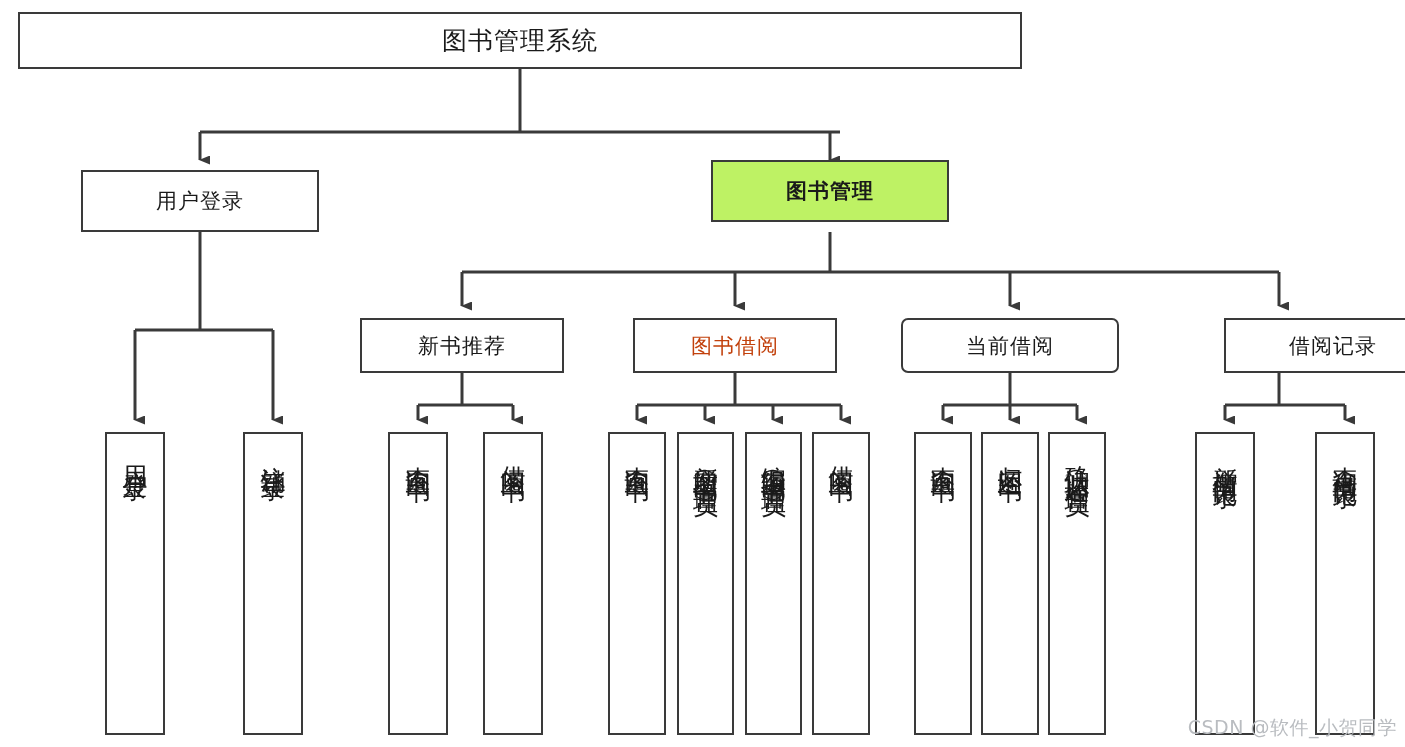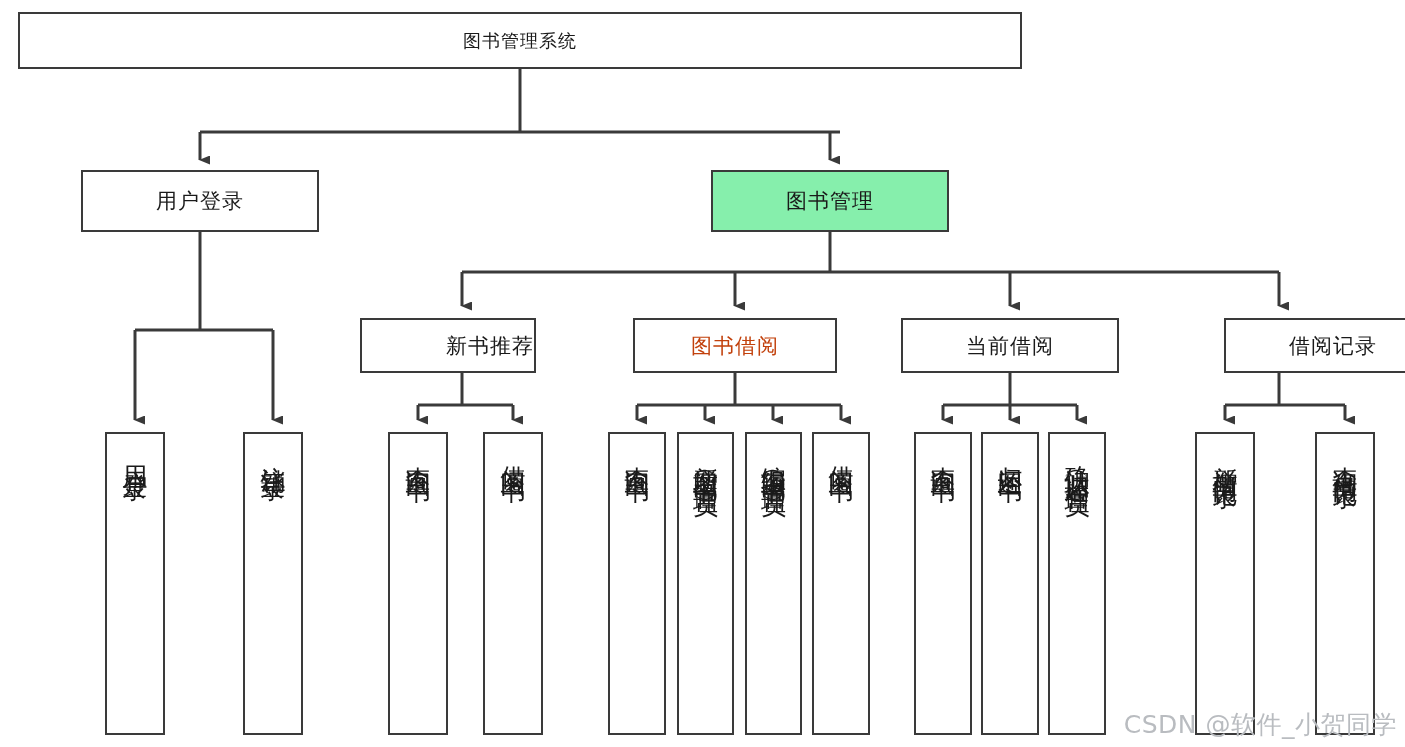--- a/index.html
+++ b/index.html
@@ -16,40 +16,40 @@
     position:absolute;
     box-sizing:border-box;
     background:#ffffff;
     border:2.5px solid #3a3a3a;
     display:flex;
     align-items:center;
     justify-content:center;
     color:#1a1a1a;
   }
   .node.h{ font-size:21px; letter-spacing:1px; }
-  .node.root{ font-size:18px; letter-spacing:1px; }
+  .node.root{ font-size:25px; letter-spacing:1px; }
 
   .node.v{
     align-items:flex-start;
     justify-content:center;
     padding-top:12px;
   }
   .vtext{
     writing-mode:vertical-rl;
     text-orientation:upright;
     font-size:25px;
     line-height:1.08;
     letter-spacing:4px;
     white-space:nowrap;
   }
 
   #watermark{
     position:absolute;
     right:8px;bottom:6px;
-    font-size:25px;
+    font-size:19px;
     color:#b9bcc0;
     letter-spacing:0.5px;
     white-space:nowrap;
     pointer-events:none;
   }
 </style>
 </head>
 <body>
 
 <div id="stage">
@@ -103,30 +103,30 @@
       <path d="M 1345,405 L 1345,420" marker-end="url(#arw)"></path>
     </g>
   </svg>
 
   <div class="node root" style="left: 18px; top: 12px; width: 1004px; height: 57px; border-color: rgb(58, 58, 58); background: rgb(255, 255, 255); color: rgb(26, 26, 26);">
       <span>图书管理系统</span>
     </div>
     <div class="node h" style="left: 81px; top: 170px; width: 238px; height: 62px; border-color: rgb(58, 58, 58); background: rgb(255, 255, 255); color: rgb(26, 26, 26);">
       <span>用户登录</span>
     </div>
-    <div class="node h" style="left: 711px; top: 170px; width: 238px; height: 62px; border-color: rgb(58, 58, 58); background: #86efac; color: rgb(26, 26, 26);">
+    <div class="node h" style="left: 711px; top: 160px; width: 238px; height: 62px; border-color: rgb(58, 58, 58); background: #bef264; color: rgb(26, 26, 26); font-weight: bold;">
       <span>图书管理</span>
     </div>
-    <div class="node h" style="left: 360px; top: 318px; width: 176px; height: 55px; border-color: rgb(58, 58, 58); background: rgb(255, 255, 255); color: rgb(26, 26, 26); justify-content: flex-end;">
+    <div class="node h" style="left: 360px; top: 318px; width: 204px; height: 55px; border-color: rgb(58, 58, 58); background: rgb(255, 255, 255); color: rgb(26, 26, 26);">
       <span>新书推荐</span>
     </div>
     <div class="node h" style="left: 633px; top: 318px; width: 204px; height: 55px; border-color: rgb(58, 58, 58); background: rgb(255, 255, 255); color: #c2410c;">
       <span>图书借阅</span>
     </div>
-    <div class="node h" style="left: 901px; top: 318px; width: 218px; height: 55px; border-color: rgb(58, 58, 58); background: rgb(255, 255, 255); color: rgb(26, 26, 26);">
+    <div class="node h" style="left: 901px; top: 318px; width: 218px; height: 55px; border-color: rgb(58, 58, 58); background: rgb(255, 255, 255); color: rgb(26, 26, 26); border-radius: 7px;">
       <span>当前借阅</span>
     </div>
     <div class="node h" style="left: 1224px; top: 318px; width: 218px; height: 55px; border-color: rgb(58, 58, 58); background: rgb(255, 255, 255); color: rgb(26, 26, 26);">
       <span>借阅记录</span>
     </div>
     <div class="node v" style="left: 105px; top: 432px; width: 60px; height: 303px; border-color: rgb(58, 58, 58); background: rgb(255, 255, 255); color: rgb(26, 26, 26);">
       <span class="vtext">用户登录</span>
     </div>
     <div class="node v" style="left: 243px; top: 432px; width: 60px; height: 303px; border-color: rgb(58, 58, 58); background: rgb(255, 255, 255); color: rgb(26, 26, 26);">
       <span class="vtext">注销登录</span>

